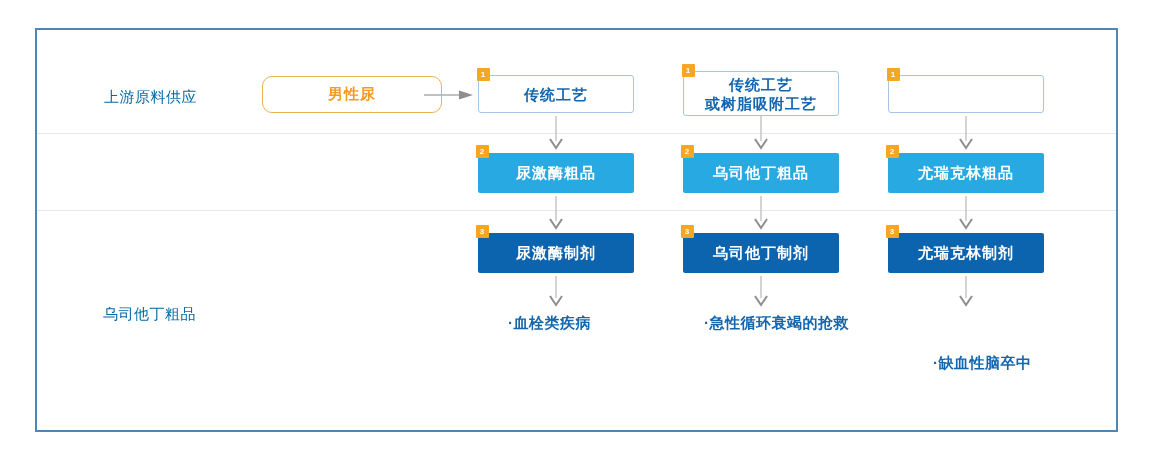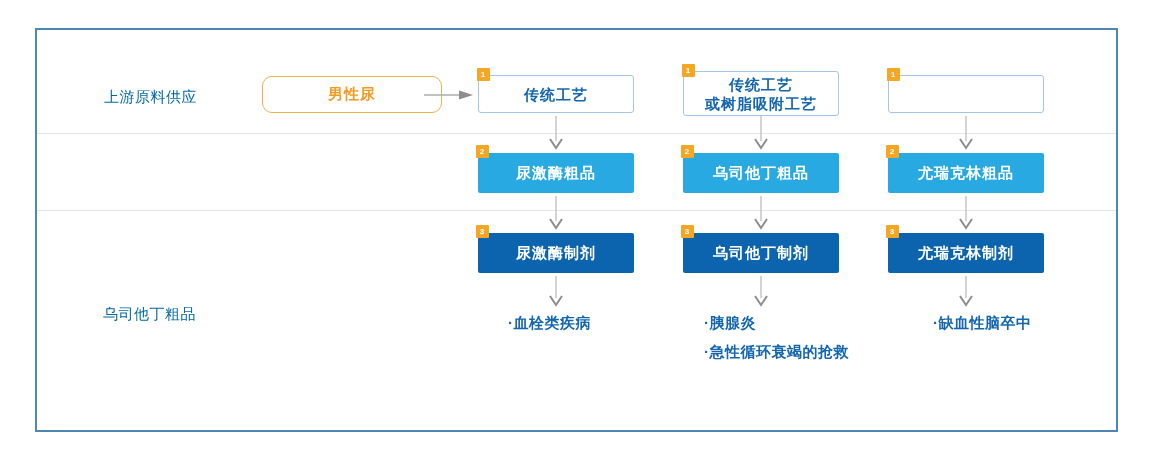--- a/index.html
+++ b/index.html
@@ -122,21 +122,21 @@
     margin: 0; padding: 0;
     list-style: none;
     font-size: 15px;
     font-weight: bold;
     color: #1466AE;
     line-height: 29px;
     letter-spacing: 0.5px;
   }
   .bl-c1 { left: 508px; }
   .bl-c2 { left: 704px; }
-  .bl-c3 { left: 933px; }
+  .bl-c3 { left: 933px; margin-top: 40px; }
 </style>
 </head>
 <body>
 
 <div class="canvas">
   <div class="frame"></div>
   <div class="divider d1"></div>
   <div class="divider d2"></div>
 
   <div class="section-label label-upstream">上游原料供应</div>
@@ -225,19 +225,18 @@
   </svg>
   <svg class="varrow va-c3 va-r3" viewBox="0 0 16 32">
     <line x1="8" y1="0" x2="8" y2="22" stroke="#C6C6C6" stroke-width="1.5"></line>
     <polyline points="2,20 8,29 14,20" fill="none" stroke="#8E8E8E" stroke-width="2"></polyline>
   </svg>
 
   <ul class="bullets bl-c1">
     <li>·血栓类疾病</li>
   </ul>
   <ul class="bullets bl-c2">
-    <li>·胰腺炎</li>
     <li>·急性循环衰竭的抢救</li>
   </ul>
   <ul class="bullets bl-c3">
     <li>·缺血性脑卒中</li>
   </ul>
 </div>
 
 </body></html>

